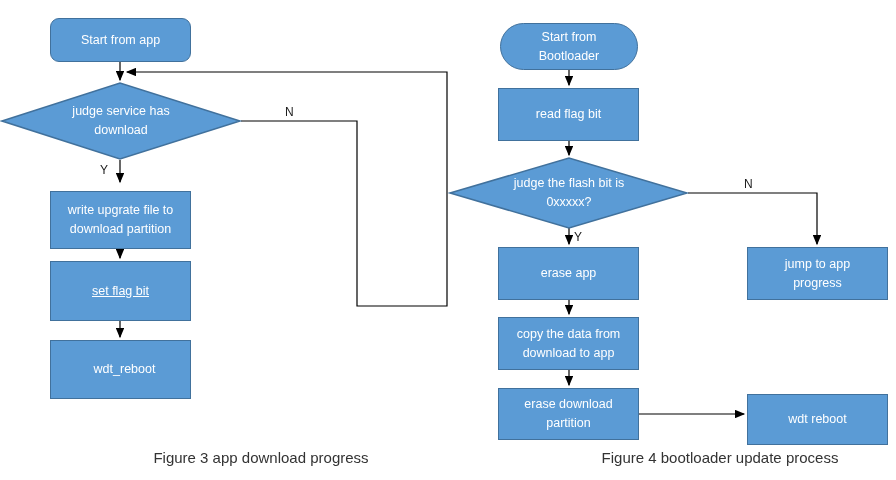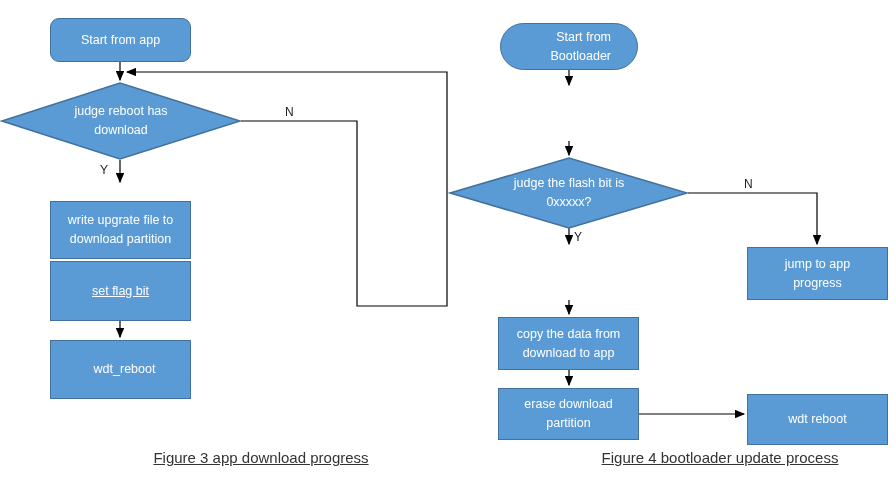--- a/index.html
+++ b/index.html
@@ -54,21 +54,20 @@
     color: #1a1a1a;
     font-size: 12px;
     line-height: 1;
   }
   .caption {
     position: absolute;
     z-index: 2;
     color: #333333;
     font-size: 15px;
     text-align: center;
-    text-decoration: underline;
   }
   .inner-narrow { display: inline-block; }
 </style>
 </head>
 <body>
 
 <div class="canvas">
 
   <svg class="wires" width="896" height="480" viewBox="0 0 896 480">
     <defs>
@@ -102,47 +101,53 @@
     <line x1="639" y1="414" x2="744" y2="414" stroke="#000000" stroke-width="1.2" marker-end="url(#arrowhead)"></line>
 
     <polygon points="2,121 120,83 240,121 120,159" fill="#5b9bd5" stroke="#41719c" stroke-width="1.5"></polygon>
     <polygon points="450,193 569,158 687,193 569,228" fill="#5b9bd5" stroke="#41719c" stroke-width="1.5"></polygon>
   </svg>
 
   <div class="node rounded" style="left:50px; top:18px; width:141px; height:44px;">
     <span>Start from app</span>
   </div>
 
-  <div class="diamond-label" style="left:61px; top:97px; width:120px; height:48px;">judge reboot has download</div>
+  <div class="diamond-label" style="left:61px; top:97px; width:120px; height:48px;">judge service has download</div>
 
-  <div class="node" style="left:50px; top:201px; width:141px; height:58px; padding:0 6px;">
+  <div class="node" style="left:50px; top:191px; width:141px; height:58px; padding:0 6px;">
     <span>write upgrate file to download partition</span>
   </div>
 
   <div class="node" style="left:50px; top:261px; width:141px; height:60px;text-decoration:underline;">
     <span>set flag bit</span>
   </div>
 
   <div class="node" style="left:50px; top:340px; width:141px; height:59px;padding-left:8px;">
     <span>wdt_reboot</span>
   </div>
 
 
   <div class="branch-label" style="left:100px; top:164px;">Y</div>
   <div class="branch-label" style="left:285px; top:106px;">N</div>
 
   <div class="caption" style="left:133px; top:449px; width:256px;">Figure 3 app download progress</div>
 
   <div class="node stadium" style="left:500px; top:23px; width:138px; height:47px;">
-    <span class="inner-narrow" style="width:84px;text-align:right;">Start from Bootloader</span>
+    <span class="inner-narrow" style="width:84px;">Start from Bootloader</span>
   </div>
 
+  <div class="node" style="left:498px; top:88px; width:141px; height:53px;">
+    <span>read flag bit</span>
+  </div>
 
   <div class="diamond-label" style="left:512px; top:169px; width:114px; height:48px;">judge the flash bit is 0xxxxx?</div>
 
+  <div class="node" style="left:498px; top:247px; width:141px; height:53px;">
+    <span>erase app</span>
+  </div>
 
   <div class="node" style="left:498px; top:317px; width:141px; height:53px; padding:0 10px;">
     <span>copy the data from download to app</span>
   </div>
 
   <div class="node" style="left:498px; top:388px; width:141px; height:52px; padding:0 14px;">
     <span>erase download partition</span>
   </div>
 
   <div class="node" style="left:747px; top:247px; width:141px; height:53px;">

